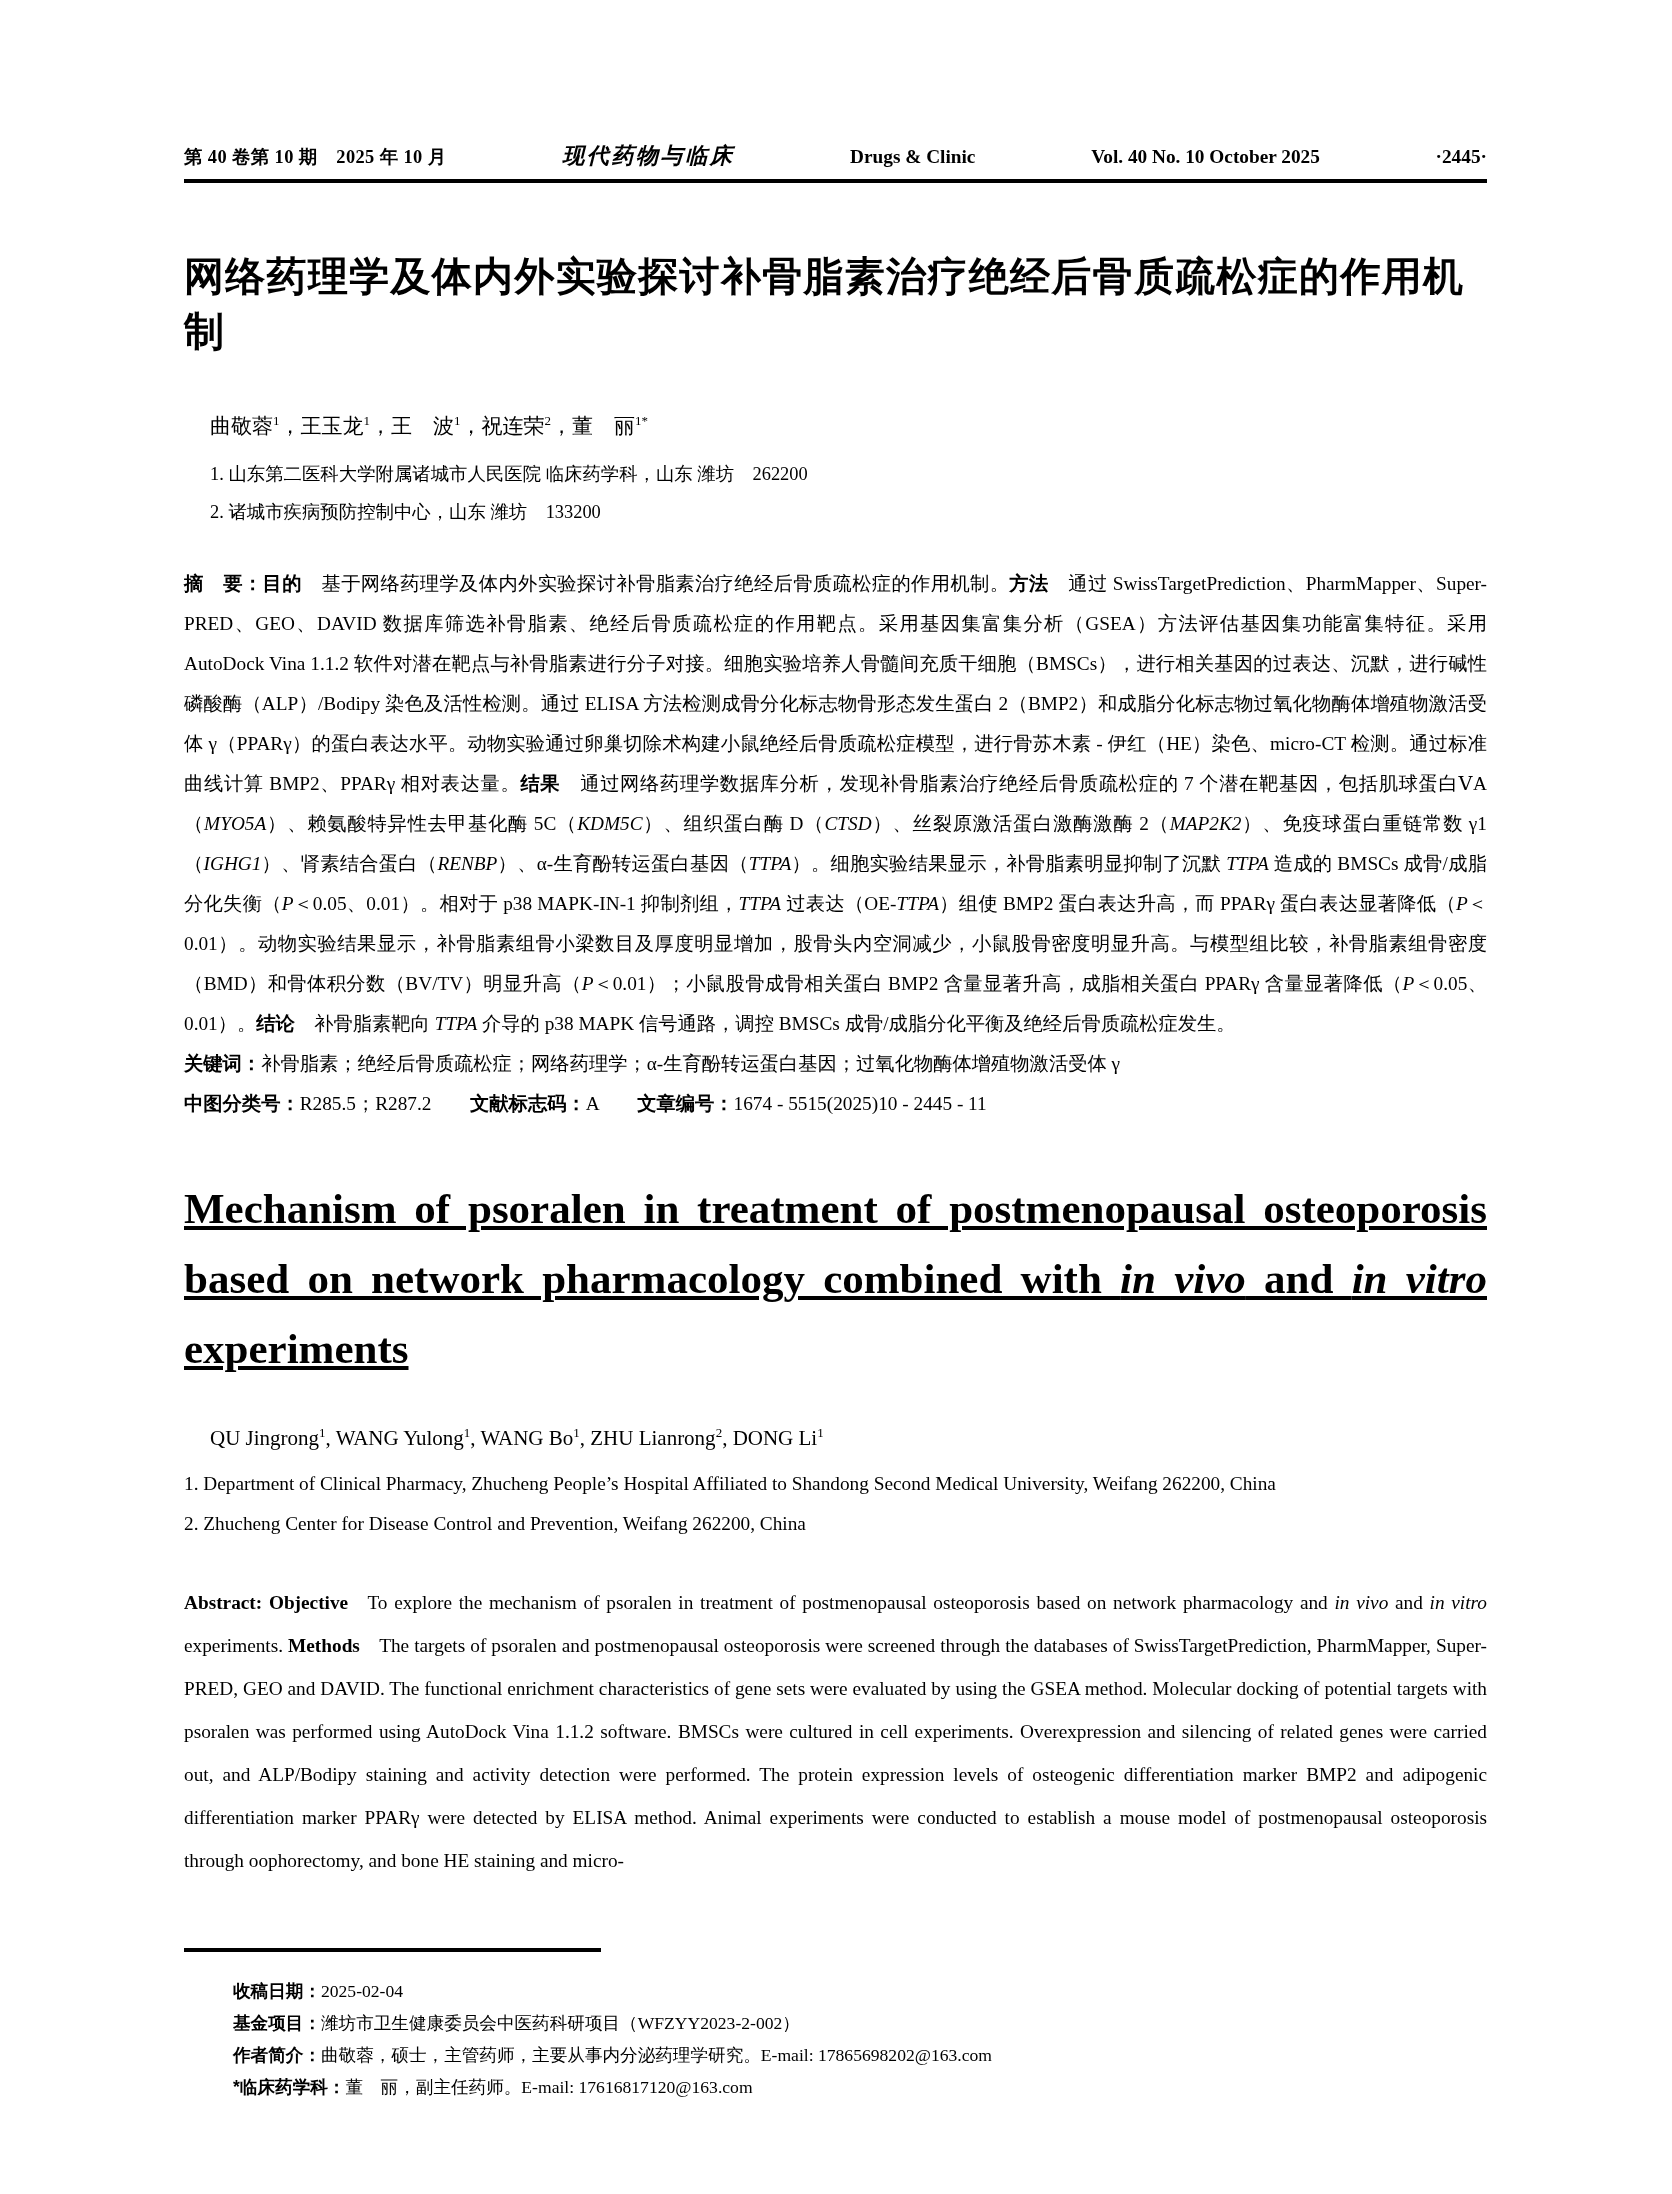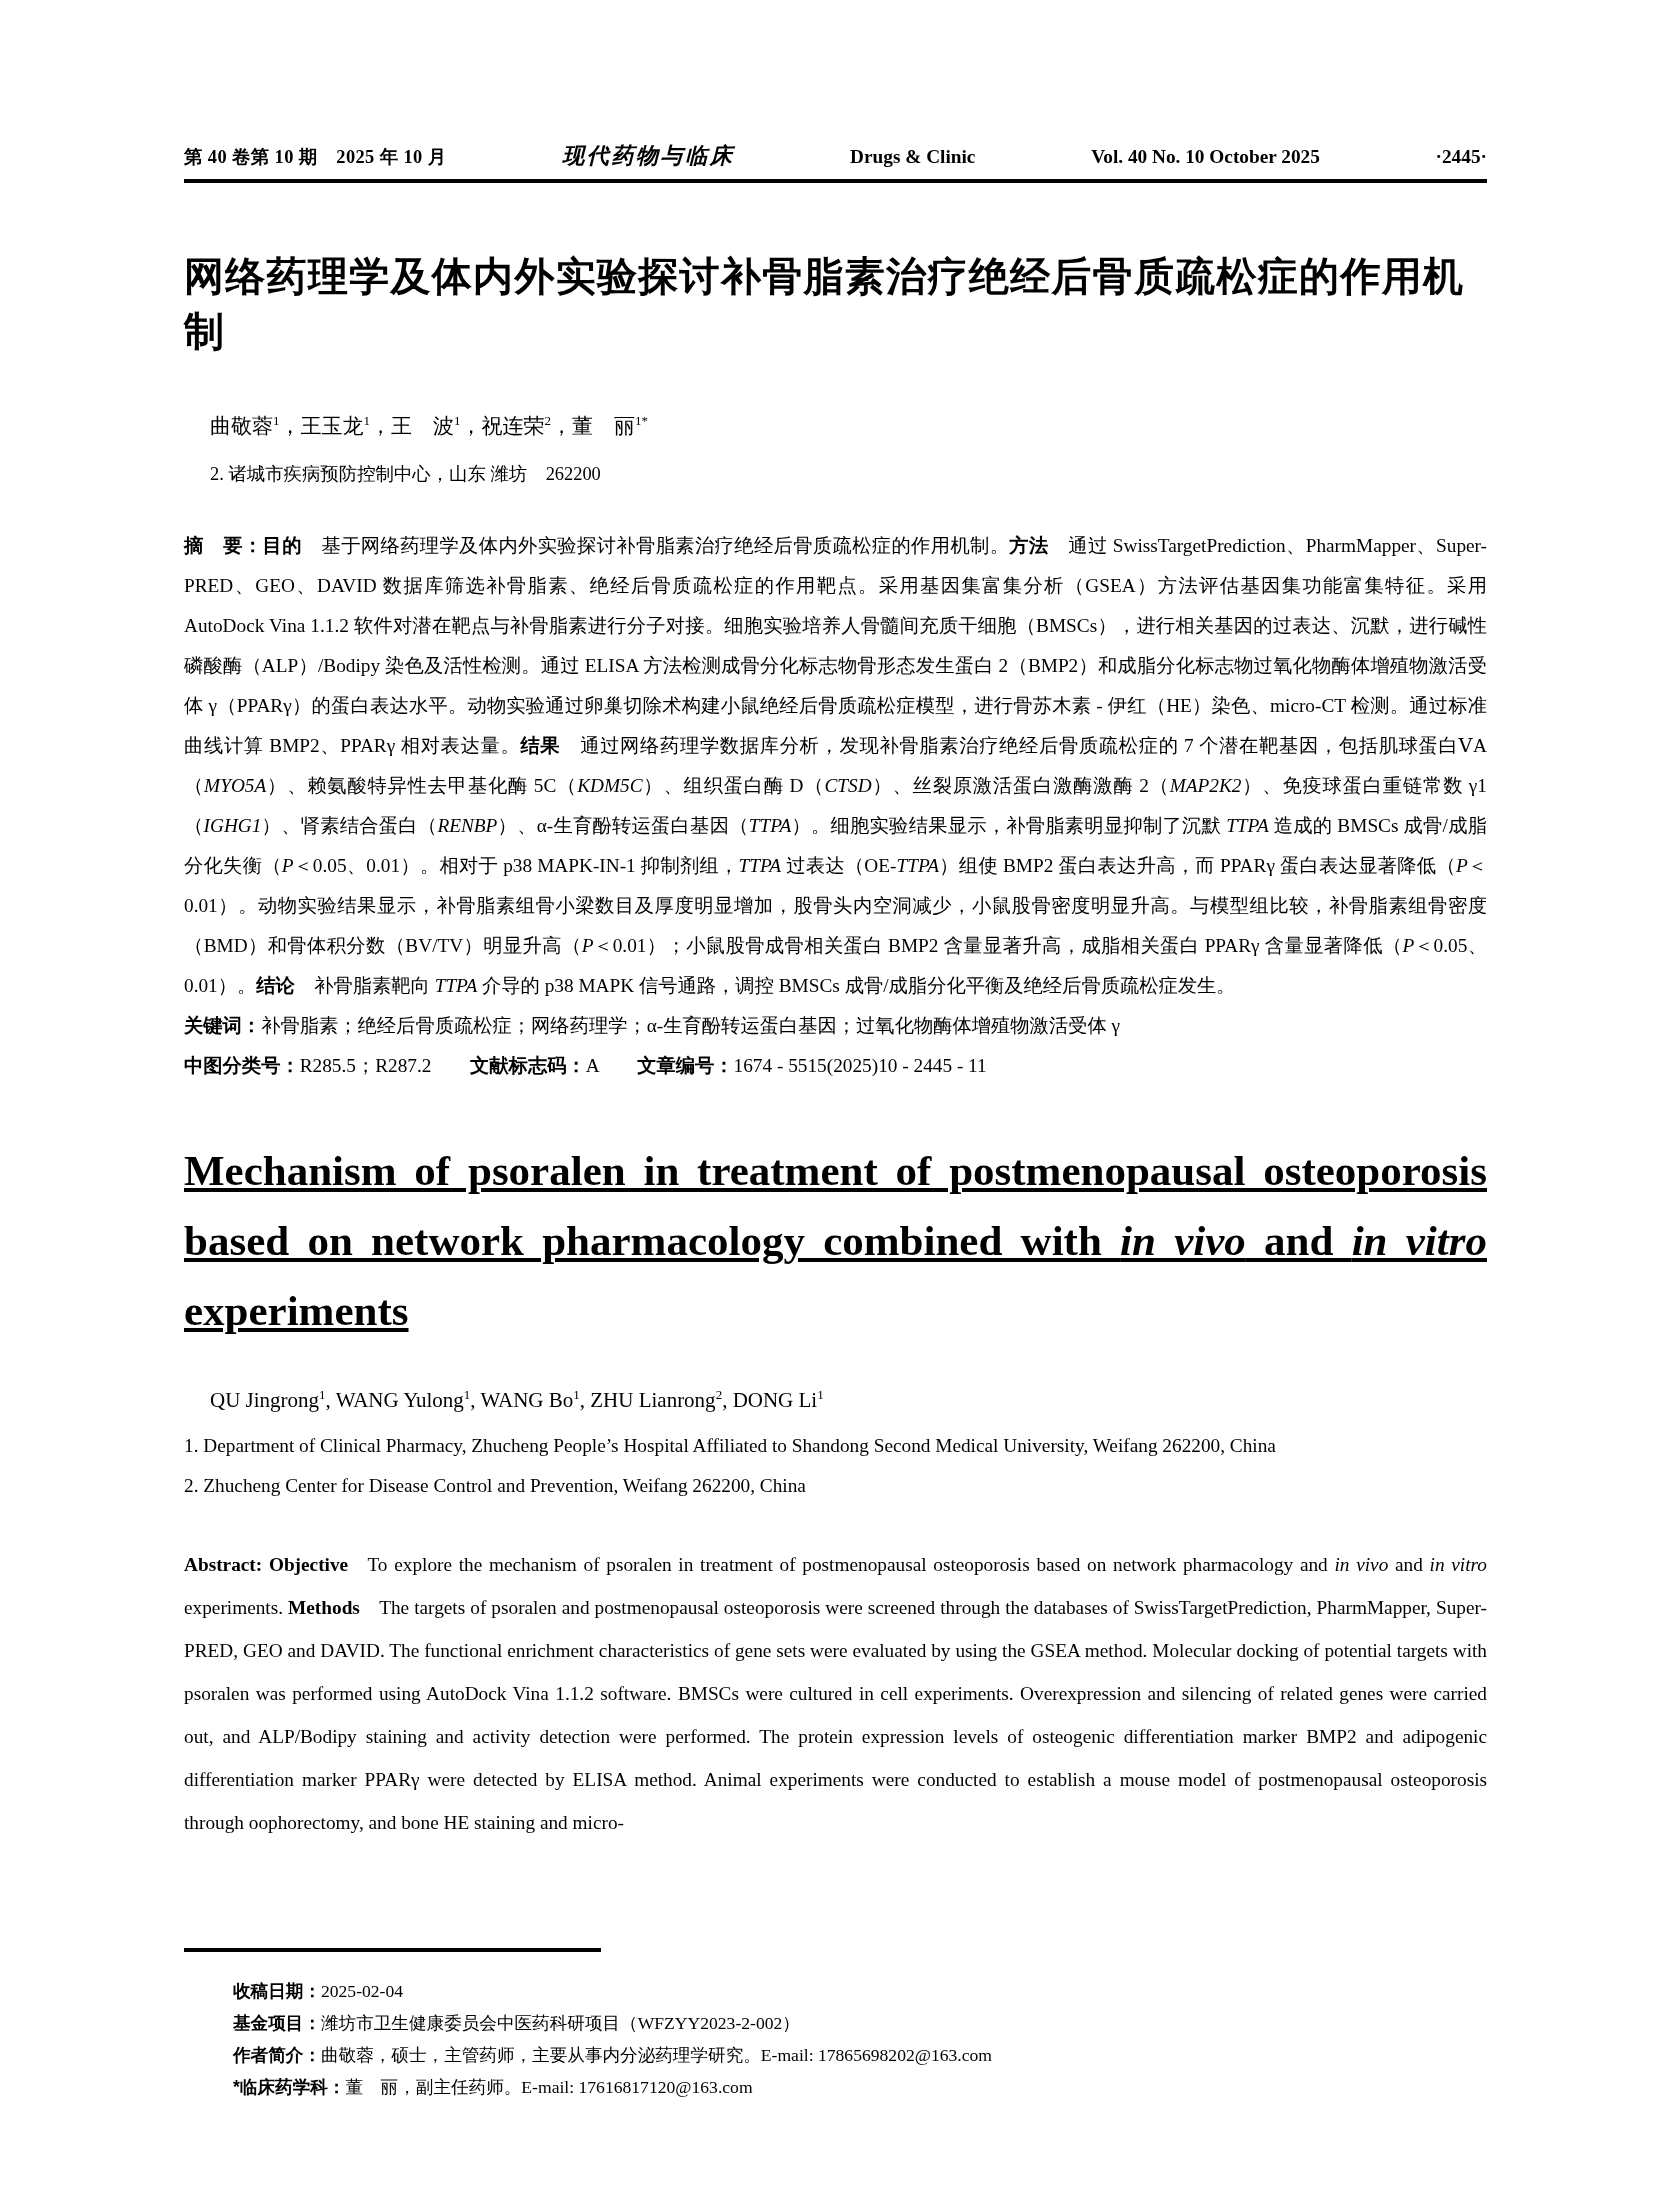--- a/index.html
+++ b/index.html
@@ -79,21 +79,22 @@
       <span class="jh-en-issue">Vol. 40 No. 10 October 2025</span>
       <span class="jh-page">·2445·</span>
     </div>
     <div class="header-rule"></div>
 
     <h1 class="cn-title">网络药理学及体内外实验探讨补骨脂素治疗绝经后骨质疏松症的作用机制</h1>
 
     <div class="cn-authors"><span>曲敬蓉</span><sup>1</sup><span>，王玉龙</span><sup>1</sup><span>，王　波</span><sup>1</sup><span>，祝连荣</span><sup>2</sup><span>，董　丽</span><sup>1*</sup></div>
 
     <div class="cn-affils">
-      <div>2. 诸城市疾病预防控制中心，山东 潍坊　262200</div>
+      <div>1. 山东第二医科大学附属诸城市人民医院 临床药学科，山东 潍坊　262200</div>
+      <div>2. 诸城市疾病预防控制中心，山东 潍坊　133200</div>
     </div>
 
     <div class="cn-abstract"><span class="hei">摘　要：</span><span class="hei">目的</span><span>　基于网络药理学及体内外实验探讨补骨脂素治疗绝经后骨质疏松症的作用机制。</span><span class="hei">方法</span><span>　通过 SwissTargetPrediction、PharmMapper、Super-PRED、GEO、DAVID 数据库筛选补骨脂素、绝经后骨质疏松症的作用靶点。采用基因集富集分析（GSEA）方法评估基因集功能富集特征。采用 AutoDock Vina 1.1.2 软件对潜在靶点与补骨脂素进行分子对接。细胞实验培养人骨髓间充质干细胞（BMSCs），进行相关基因的过表达、沉默，进行碱性磷酸酶（ALP）/Bodipy 染色及活性检测。通过 ELISA 方法检测成骨分化标志物骨形态发生蛋白 2（BMP2）和成脂分化标志物过氧化物酶体增殖物激活受体 γ（PPARγ）的蛋白表达水平。动物实验通过卵巢切除术构建小鼠绝经后骨质疏松症模型，进行骨苏木素 - 伊红（HE）染色、micro-CT 检测。通过标准曲线计算 BMP2、PPARγ 相对表达量。</span><span class="hei">结果</span><span>　通过网络药理学数据库分析，发现补骨脂素治疗绝经后骨质疏松症的 7 个潜在靶基因，包括肌球蛋白ⅤA（</span><span style="font-style: italic;">MYO5A</span><span>）、赖氨酸特异性去甲基化酶 5C（</span><span style="font-style: italic;">KDM5C</span><span>）、组织蛋白酶 D（</span><span style="font-style: italic;">CTSD</span><span>）、丝裂原激活蛋白激酶激酶 2（</span><span style="font-style: italic;">MAP2K2</span><span>）、免疫球蛋白重链常数 γ1（</span><span style="font-style: italic;">IGHG1</span><span>）、肾素结合蛋白（</span><span style="font-style: italic;">RENBP</span><span>）、α-生育酚转运蛋白基因（</span><span style="font-style: italic;">TTPA</span><span>）。细胞实验结果显示，补骨脂素明显抑制了沉默 </span><span style="font-style: italic;">TTPA</span><span> 造成的 BMSCs 成骨/成脂分化失衡（</span><span style="font-style: italic;">P</span><span>＜0.05、0.01）。相对于 p38 MAPK-IN-1 抑制剂组，</span><span style="font-style: italic;">TTPA</span><span> 过表达（OE-</span><span style="font-style: italic;">TTPA</span><span>）组使 BMP2 蛋白表达升高，而 PPARγ 蛋白表达显著降低（</span><span style="font-style: italic;">P</span><span>＜0.01）。动物实验结果显示，补骨脂素组骨小梁数目及厚度明显增加，股骨头内空洞减少，小鼠股骨密度明显升高。与模型组比较，补骨脂素组骨密度（BMD）和骨体积分数（BV/TV）明显升高（</span><span style="font-style: italic;">P</span><span>＜0.01）；小鼠股骨成骨相关蛋白 BMP2 含量显著升高，成脂相关蛋白 PPARγ 含量显著降低（</span><span style="font-style: italic;">P</span><span>＜0.05、0.01）。</span><span class="hei">结论</span><span>　补骨脂素靶向 </span><span style="font-style: italic;">TTPA</span><span> 介导的 p38 MAPK 信号通路，调控 BMSCs 成骨/成脂分化平衡及绝经后骨质疏松症发生。</span></div>
     <div class="cn-meta"><span class="hei">关键词：</span><span>补骨脂素；绝经后骨质疏松症；网络药理学；α-生育酚转运蛋白基因；过氧化物酶体增殖物激活受体 γ</span></div>
     <div class="cn-meta"><span class="hei">中图分类号：</span><span>R285.5；R287.2　　</span><span class="hei">文献标志码：</span><span>A　　</span><span class="hei">文章编号：</span><span>1674 - 5515(2025)10 - 2445 - 11</span></div>
 
     <h2 class="en-title"><span>Mechanism of psoralen in treatment of postmenopausal osteoporosis based on network pharmacology combined with </span><span style="font-style: italic;">in vivo</span><span> and </span><span style="font-style: italic;">in vitro</span><span> experiments</span></h2>
 
     <div class="en-authors"><span>QU Jingrong</span><sup>1</sup><span>, WANG Yulong</span><sup>1</sup><span>, WANG Bo</span><sup>1</sup><span>, ZHU Lianrong</span><sup>2</sup><span>, DONG Li</span><sup>1</sup></div>
 

